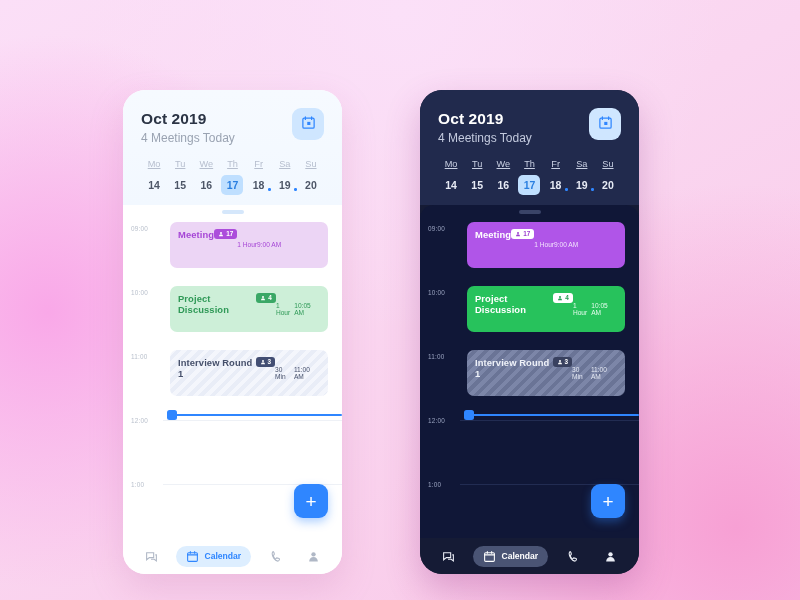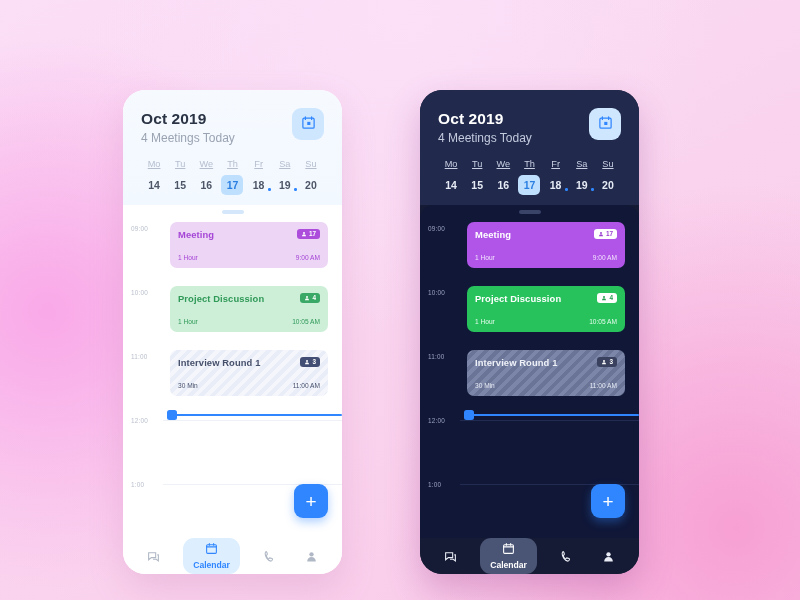--- a/index.html
+++ b/index.html
@@ -74,21 +74,21 @@
   .light .tlabel { color:#b9c0cc; }
   .dark  .tlabel { color:#9aa3c0; }
   .gline { position:absolute; left:40px; right:0; top:10px; height:1px; }
   .light .gline { background:#eef1f6; }
   .dark  .gline { background:#222c52; }
 
   
   .ev {
     position:absolute; left:47px; right:14px; top:4px; height:46px;
     border-radius:7px; padding:7px 8px 0 8px;
-    display:flex; flex-direction:column; justify-content:space-between;
+    display:flex; flex-direction:row; 
   }
   .ev-top { display:flex; align-items:flex-start; justify-content:space-between; }
   .ev-title { font-size:9.4px; font-weight:bold; letter-spacing:.1px; }
   .ev-bot { display:flex; align-items:center; justify-content:space-between; padding-bottom:7px; }
   .ev-dur, .ev-time { font-size:6.6px; }
   .badge {
     display:inline-flex; align-items:center; gap:2px; border-radius:3px;
     padding:2px 4px; font-size:6.4px; font-weight:bold; line-height:1;
   }
   .badge svg { display:block; }
@@ -139,21 +139,21 @@
   .fab { position:absolute; width:34px; height:34px; border-radius:9px; background:#2f86ff;
          display:flex; align-items:center; justify-content:center; color:#fff;
          font-size:19px; line-height:1; font-weight:300;
          box-shadow:0 4px 10px rgba(47,134,255,.38); }
 
   
   .nav { flex:0 0 auto; height:36px; display:flex; align-items:center;
          justify-content:space-around; padding:0 10px; position:relative; z-index:4; }
   .light .nav { background:#ffffff; }
   .dark  .nav { background:#151b35; }
-  .nitem { display:flex; align-items:center; gap:5px; padding:4px 6px; border-radius:11px;flex-direction:column; }
+  .nitem { display:flex; align-items:center; gap:5px; padding:4px 6px; border-radius:11px; }
   .nitem.active { padding:4px 10px; }
   .light .nitem.active { background:#ddeeff; }
   .dark  .nitem.active { background:#4a5474; }
   .nlabel { font-size:8.6px; font-weight:bold; }
   .light .nitem.active .nlabel { color:#2f86ff; }
   .dark  .nitem.active .nlabel { color:#ffffff; }
   .light .nico { color:#b0b8c6; }
   .dark  .nico  { color:#e9ecf4; }
   .light .nitem.active .nico { color:#2f86ff; }
   .dark  .nitem.active .nico { color:#ffffff; }

